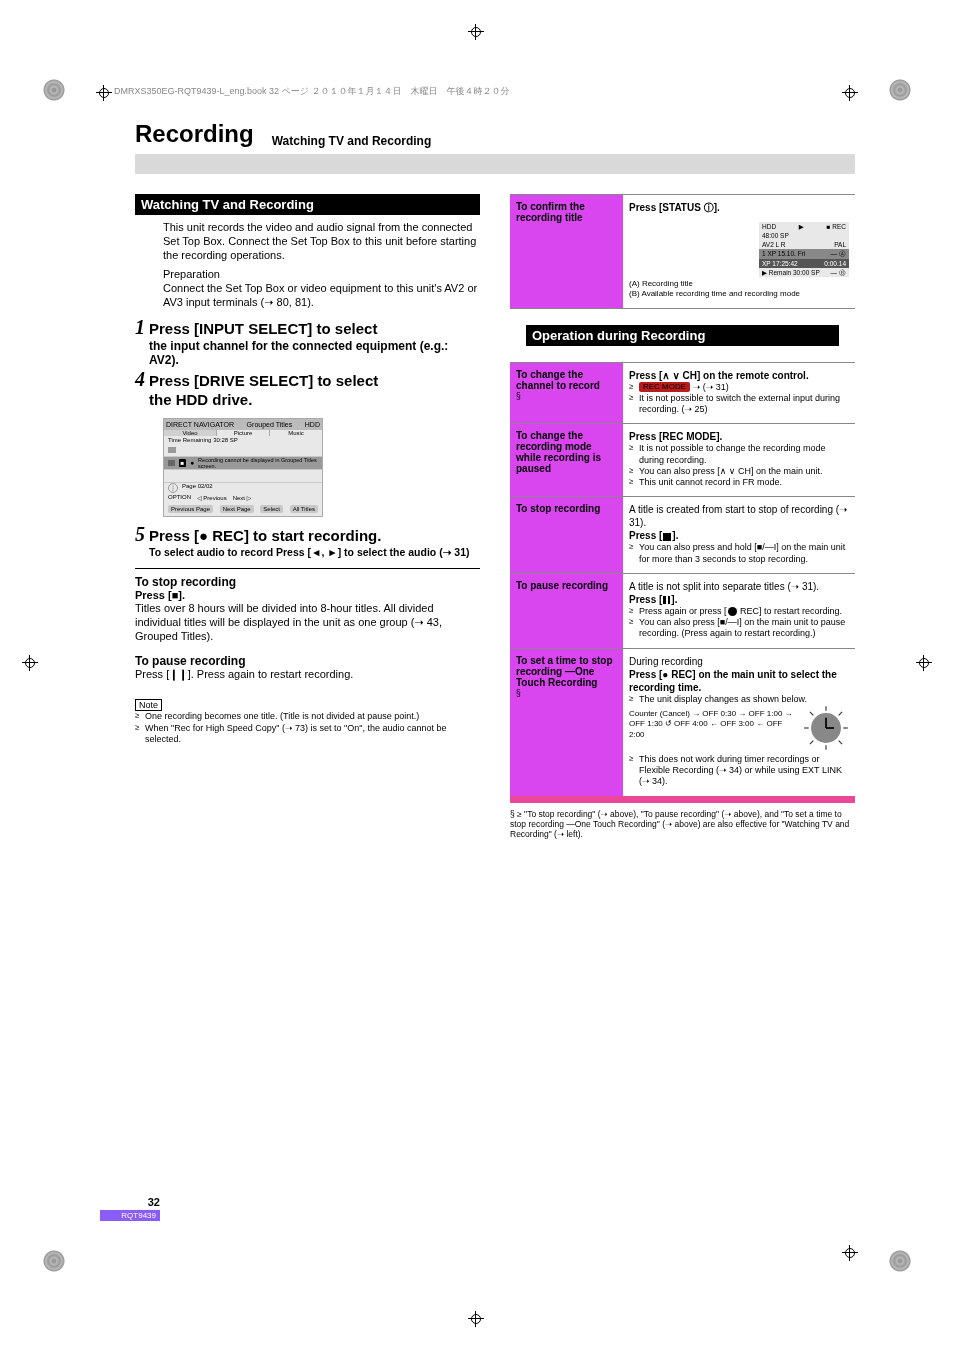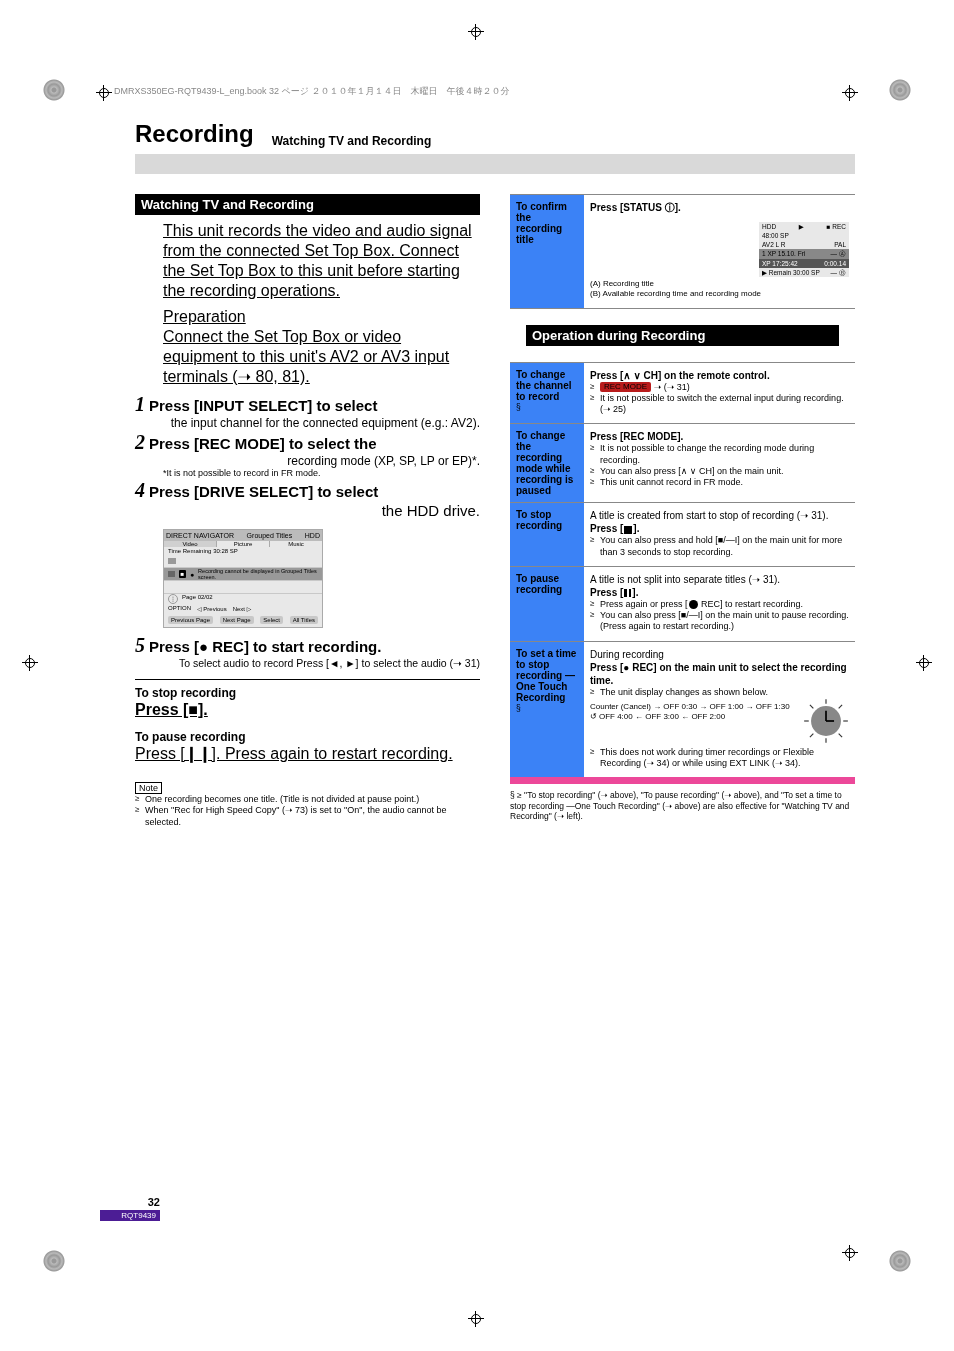--- a/index.html
+++ b/index.html
@@ -18,46 +18,46 @@
 
   .two-col { display: flex; gap: 30px; margin-top: 20px; }
   .col-left { width: 345px; }
   .col-right { width: 345px; }
 
   .section-head { background: #000; color: #fff; font-weight: bold; padding: 3px 6px; font-size: 13px; margin-bottom: 6px; }
 
   .step { margin-bottom: 1px; }
   .step-line1 { font-size: 15px; font-weight: bold; margin-bottom: 0; }
   .step-num { font-style: italic; font-family: Georgia, serif; font-size: 20px; font-weight: bold; margin-right: 4px; }
-  .step-indent { margin-left: 14px; font-size: 12px; font-weight: normal; text-align: right; }
+  .step-indent { margin-left: 14px; font-size: 12px; font-weight: bold; }
   .step-note-ind { margin-left: 28px; font-size: 9px; }
 
   .osd-mock { width: 160px; margin: 10px 0 6px 28px; background: #e8e8e8; border: 1px solid #aaa; padding-bottom: 1px; font-size: 7px; }
   .osd-top { background: #bbb; padding: 2px; display: flex; justify-content: space-between; }
   .osd-item { border-bottom: 1px solid #c8c8c8; padding: 2px 4px; display: flex; gap: 4px; align-items: center; height: 13px; }
   .osd-item.sel { background: #999999; }
   .osd-bot { display: flex; justify-content: space-between; padding: 2px 4px; font-size: 6px; gap: 6px; margin-top: 1px; }
   .osd-bot div { background: #c8c8c8; padding: 1px 3px; border-radius: 2px; }
 
   hr.thin { border: none; border-top: 1px solid #000; margin: 10px 0 6px; }
 
   .subhead { font-weight: bold; font-size: 12px; margin-top: 6px; }
-  .body-txt { font-size: 16px; line-height: 1.25; text-decoration: underline; }
+  .body-txt { font-size: 11px; line-height: 1.25; }
 
   .boxed-note { display: inline-block; border: 1px solid #000; padding: 0 3px; font-size: 9px; margin-top: 8px; }
 
   .bullet-list { list-style: none; padding: 0; }
   .bullet-list li { position: relative; padding-left: 10px; font-size: 9px; line-height: 1.25; }
   .bullet-list li::before { content: "•"; position: absolute; left: 0; top: -2px; font-size: 12px; }
   .bullet-list-dot li::before { content: "≥"; font-size: 8px; top: 0; }
 
   
   .info-row { display: flex; border-top: 1px solid #888; }
   .info-row:last-child { border-bottom: 1px solid #888; }
-  .info-left { width: 74px; background: #3b82f6; padding: 6px 6px; font-size: 10px; font-weight: bold; }
+  .info-left { width: 113px; background: #d946ef; padding: 6px 6px; font-size: 10px; font-weight: bold; }
   .info-left .sub { font-weight: normal; font-size: 8.5px; }
   .info-right { flex: 1; padding: 6px 6px 8px; font-size: 10px; line-height: 1.3; }
   .info-right b { font-weight: bold; }
   .pill { display: inline-block; padding: 0 4px; border-radius: 2px; font-size: 8px; vertical-align: middle; }
   .pill.light { background: #b91c1c; }
   .small8 { font-size: 8px; }
   .italic-i { font-style: italic; font-family: Georgia, serif; }
 
   .mini-osd { width: 90px; margin-top: 4px; font-size: 6.5px; line-height: 1.1; float: right; }
   .mini-osd .r { display: flex; justify-content: space-between; padding: 1px 3px; }
@@ -71,21 +71,21 @@
   .pause-bars::before { left: 0; } .pause-bars::after { right: 0; }
   .rec-circ { display: inline-block; width: 9px; height: 9px; border-radius: 50%; background: #000; vertical-align: middle; margin: 0 1px; }
   .arrow-r { font-size: 9px; }
 
   .timer-clock { width: 46px; height: 46px; float: right; margin-left: 6px; margin-bottom: 3px; }
 
   .footnote-ast { font-size: 8.5px; margin-top: 6px; line-height: 1.2; }
 
   .page-rqt { position: absolute; left: 100px; bottom: 130px; width: 60px; text-align: right; }
   .page-rqt .pg { font-weight: bold; font-size: 11px; }
-  .page-rqt .code { background: #4c1d95; color: #fff; font-size: 8px; padding: 1px 4px; margin-top: 2px; }
+  .page-rqt .code { background: #8b5cf6; color: #fff; font-size: 8px; padding: 1px 4px; margin-top: 2px; }
 
   .crosshair { position: absolute; width: 16px; height: 16px; }
   .crosshair::before, .crosshair::after { content: ""; position: absolute; background: #000; }
   .crosshair::before { left: 7px; top: 0; width: 1px; height: 16px; }
   .crosshair::after { top: 7px; left: 0; height: 1px; width: 16px; }
   .crosshair .ring { position: absolute; left: 3px; top: 3px; width: 10px; height: 10px; border: 1px solid #000; border-radius: 50%; }
   .tiny-ic { display:inline-block; width:8px; height:6px; background:#999; vertical-align:middle; }
   .circ-letter { display:inline-block; width:16px; text-align:center; }
   .en-marker { display:inline-block; width:8px; height:8px; background:#000; vertical-align:middle; border-radius:1px; font-size:6px; color:#fff; text-align:center; line-height:8px; }
 </style>
@@ -133,25 +133,20 @@
 
     <div class="col-left">
       <div class="section-head">Watching TV and Recording</div>
       <div class="body-txt" style="padding-left:28px;">This unit records the video and audio signal from the connected Set Top Box. Connect the Set Top Box to this unit before starting the recording operations.</div>
       <div class="body-txt bold" style="margin-top:6px;padding-left:28px;">Preparation</div>
       <div class="body-txt" style="padding-left:28px;">Connect the Set Top Box or video equipment to this unit's AV2 or AV3 input terminals (➝ 80, 81).</div>
 
       <div class="step" style="margin-top:6px;">
         <div class="step-line1"><span class="step-num italic-i">1</span><span>Press [INPUT SELECT] to select</span></div>
         <div class="step-indent">the input channel for the connected equipment (e.g.: AV2).</div>
-      </div>
-      <div class="step">
-        <div class="step-line1"><span class="step-num italic-i">2</span><span>Press [REC MODE] to select the</span></div>
-        <div class="step-indent">recording mode (XP, SP, LP or EP)*.</div>
-        <div class="step-note-ind">*It is not possible to record in FR mode.</div>
       </div>
       <div class="step">
         <div class="step-line1"><span class="step-num italic-i">4</span><span>Press [DRIVE SELECT] to select</span></div>
         <div class="step-indent" style="font-size:15px;">the HDD drive.</div>
       </div>
 
       <div class="osd-mock">
         <div class="osd-top">
           <span>DIRECT NAVIGATOR</span>
           <span>Grouped Titles</span>
@@ -192,20 +187,21 @@
 
       <div class="step">
         <div class="step-line1"><span class="step-num italic-i">5</span><span>Press [● REC] to start recording.</span></div>
         <div class="step-indent" style="font-size:10.5px;">To select audio to record Press [◄, ►] to select the audio (➝ 31)</div>
       </div>
 
       <hr class="thin">
 
       <div class="subhead">To stop recording</div>
       <div class="body-txt"><b>Press [■].</b></div>
+      <div class="body-txt">Titles over 8 hours will be divided into 8-hour titles. All divided individual titles will be displayed in the unit as one group (➝ 43, Grouped Titles).</div>
 
       <div class="subhead" style="margin-top:10px;">To pause recording</div>
       <div class="body-txt bold">Press [❙❙]. Press again to restart recording.</div>
 
       <div style="margin-top:10px;"><span class="boxed-note">Note</span></div>
       <ul class="bullet-list bullet-list-dot">
         <li>One recording becomes one title. (Title is not divided at pause point.)</li>
         <li>When "Rec for High Speed Copy" (➝ 73) is set to "On", the audio cannot be selected.</li>
       </ul>
     </div>

